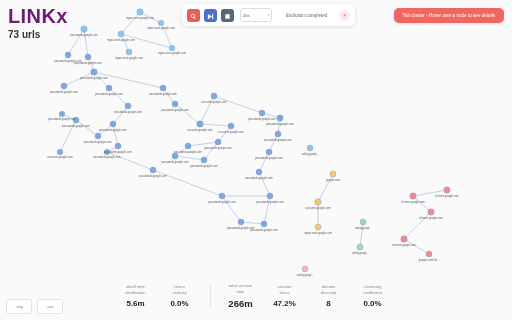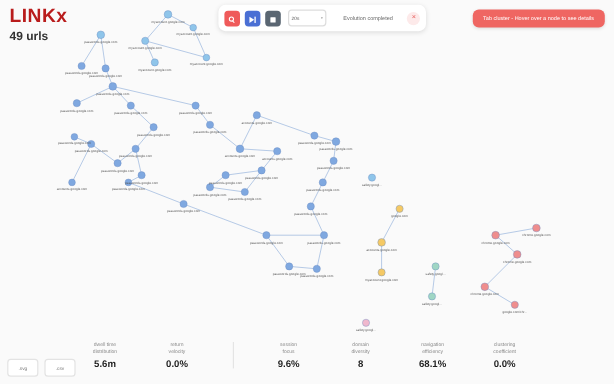--- a/index.html
+++ b/index.html
@@ -10,21 +10,21 @@
     -webkit-font-smoothing:antialiased;
   }
   #graph-canvas{position:absolute;left:0;top:0;width:512px;height:320px;}
   .node-label{
     position:absolute;font-size:2.6px;color:#555;white-space:nowrap;
     transform:translateX(-50%);letter-spacing:.05px;
   }
 
   
   .logo-block{position:absolute;left:8px;top:6px;}
-  .logo-title{font-size:16px;font-weight:bold;color:#b91c1c;letter-spacing:.4px;line-height:1;}
+  .logo-title{font-size:20px;font-weight:bold;color:#701a75;letter-spacing:.4px;line-height:1;}
   .logo-sub{font-size:10px;font-weight:bold;color:#333;margin-top:4px;line-height:1;}
 
   
   .toolbar{
     position:absolute;left:182px;top:4px;height:22px;
     background:#fff;border-radius:6px;
     box-shadow:0 1px 4px rgba(0,0,0,.13);
     display:flex;align-items:center;padding:0 5px;gap:4px;
   }
   .tb-btn{
@@ -52,21 +52,21 @@
   .banner{
     position:absolute;right:8px;top:8px;
     background:#ef6662;color:#fff;border-radius:5px;
     font-size:4.6px;padding:5px 9px;white-space:nowrap;
     box-shadow:0 1px 3px rgba(0,0,0,.12);
   }
 
   
   .metrics{
     position:absolute;left:0;bottom:0;width:508px;height:48px;
-    display:flex;align-items:center;justify-content:center;gap:16px;
+    display:flex;align-items:center;justify-content:center;gap:0;
   }
   .metric{width:44px;text-align:center;}
   .metric .m-label{font-size:4.2px;color:#8a8a8a;line-height:1.35;}
   .metric .m-value{font-size:8px;font-weight:bold;color:#1f1f1f;margin-top:5px;line-height:1;}
   .metric.big .m-value{font-size:9.5px;}
   .m-divider{width:1px;height:22px;background:#e4e4e4;margin:0 8px;}
 
   
   .exports{position:absolute;left:6px;bottom:6px;display:flex;gap:5px;}
   .exp-btn{
@@ -229,21 +229,21 @@
     <div class="node-label" style="left: 413px; top: 200.7px;">chrome.google.com</div>
     <div class="node-label" style="left: 447px; top: 194.7px;">chrome.google.com</div>
     <div class="node-label" style="left: 431px; top: 216.7px;">chrome.google.com</div>
     <div class="node-label" style="left: 404px; top: 243.7px;">chrome.google.com</div>
     <div class="node-label" style="left: 429px; top: 258.5px;">google.com/chr...</div>
     <div class="node-label" style="left: 305px; top: 273.5px;">safety.googl...</div>
   </div>
 
 <div class="logo-block">
   <div class="logo-title">LINKx</div>
-  <div class="logo-sub">49 urls</div>
+  <div class="logo-sub">73 urls</div>
 </div>
 
 <div class="toolbar">
   <button class="tb-btn tb-red">
     <span>
       <svg viewBox="0 0 16 16">
           <circle cx="6.5" cy="6.5" r="4" fill="none" stroke="#fff" stroke-width="2"></circle>
           <rect x="9" y="9" width="5.5" height="2" rx="1" transform="rotate(45 9 9)"></rect>
         </svg>
     </span>
@@ -282,40 +282,40 @@
       <div class="m-value">5.6m</div>
     </div>
     <div class="metric">
       <div class="m-label">
         <div>return</div>
         <div>velocity</div>
       </div>
       <div class="m-value">0.0%</div>
     </div>
     <div class="m-divider"></div>
+    <div class="metric big">
+      <div class="m-label">
+        <div>total session</div>
+        <div>time</div>
+      </div>
+      <div class="m-value">266m</div>
+    </div>
     <div class="metric">
       <div class="m-label">
         <div>session</div>
         <div>focus</div>
       </div>
-      <div class="m-value">9.6%</div>
+      <div class="m-value">47.2%</div>
     </div>
     <div class="metric">
       <div class="m-label">
         <div>domain</div>
         <div>diversity</div>
       </div>
       <div class="m-value">8</div>
-    </div>
-    <div class="metric">
-      <div class="m-label">
-        <div>navigation</div>
-        <div>efficiency</div>
-      </div>
-      <div class="m-value">68.1%</div>
     </div>
     <div class="metric">
       <div class="m-label">
         <div>clustering</div>
         <div>coefficient</div>
       </div>
       <div class="m-value">0.0%</div>
     </div>
   </div>
 

